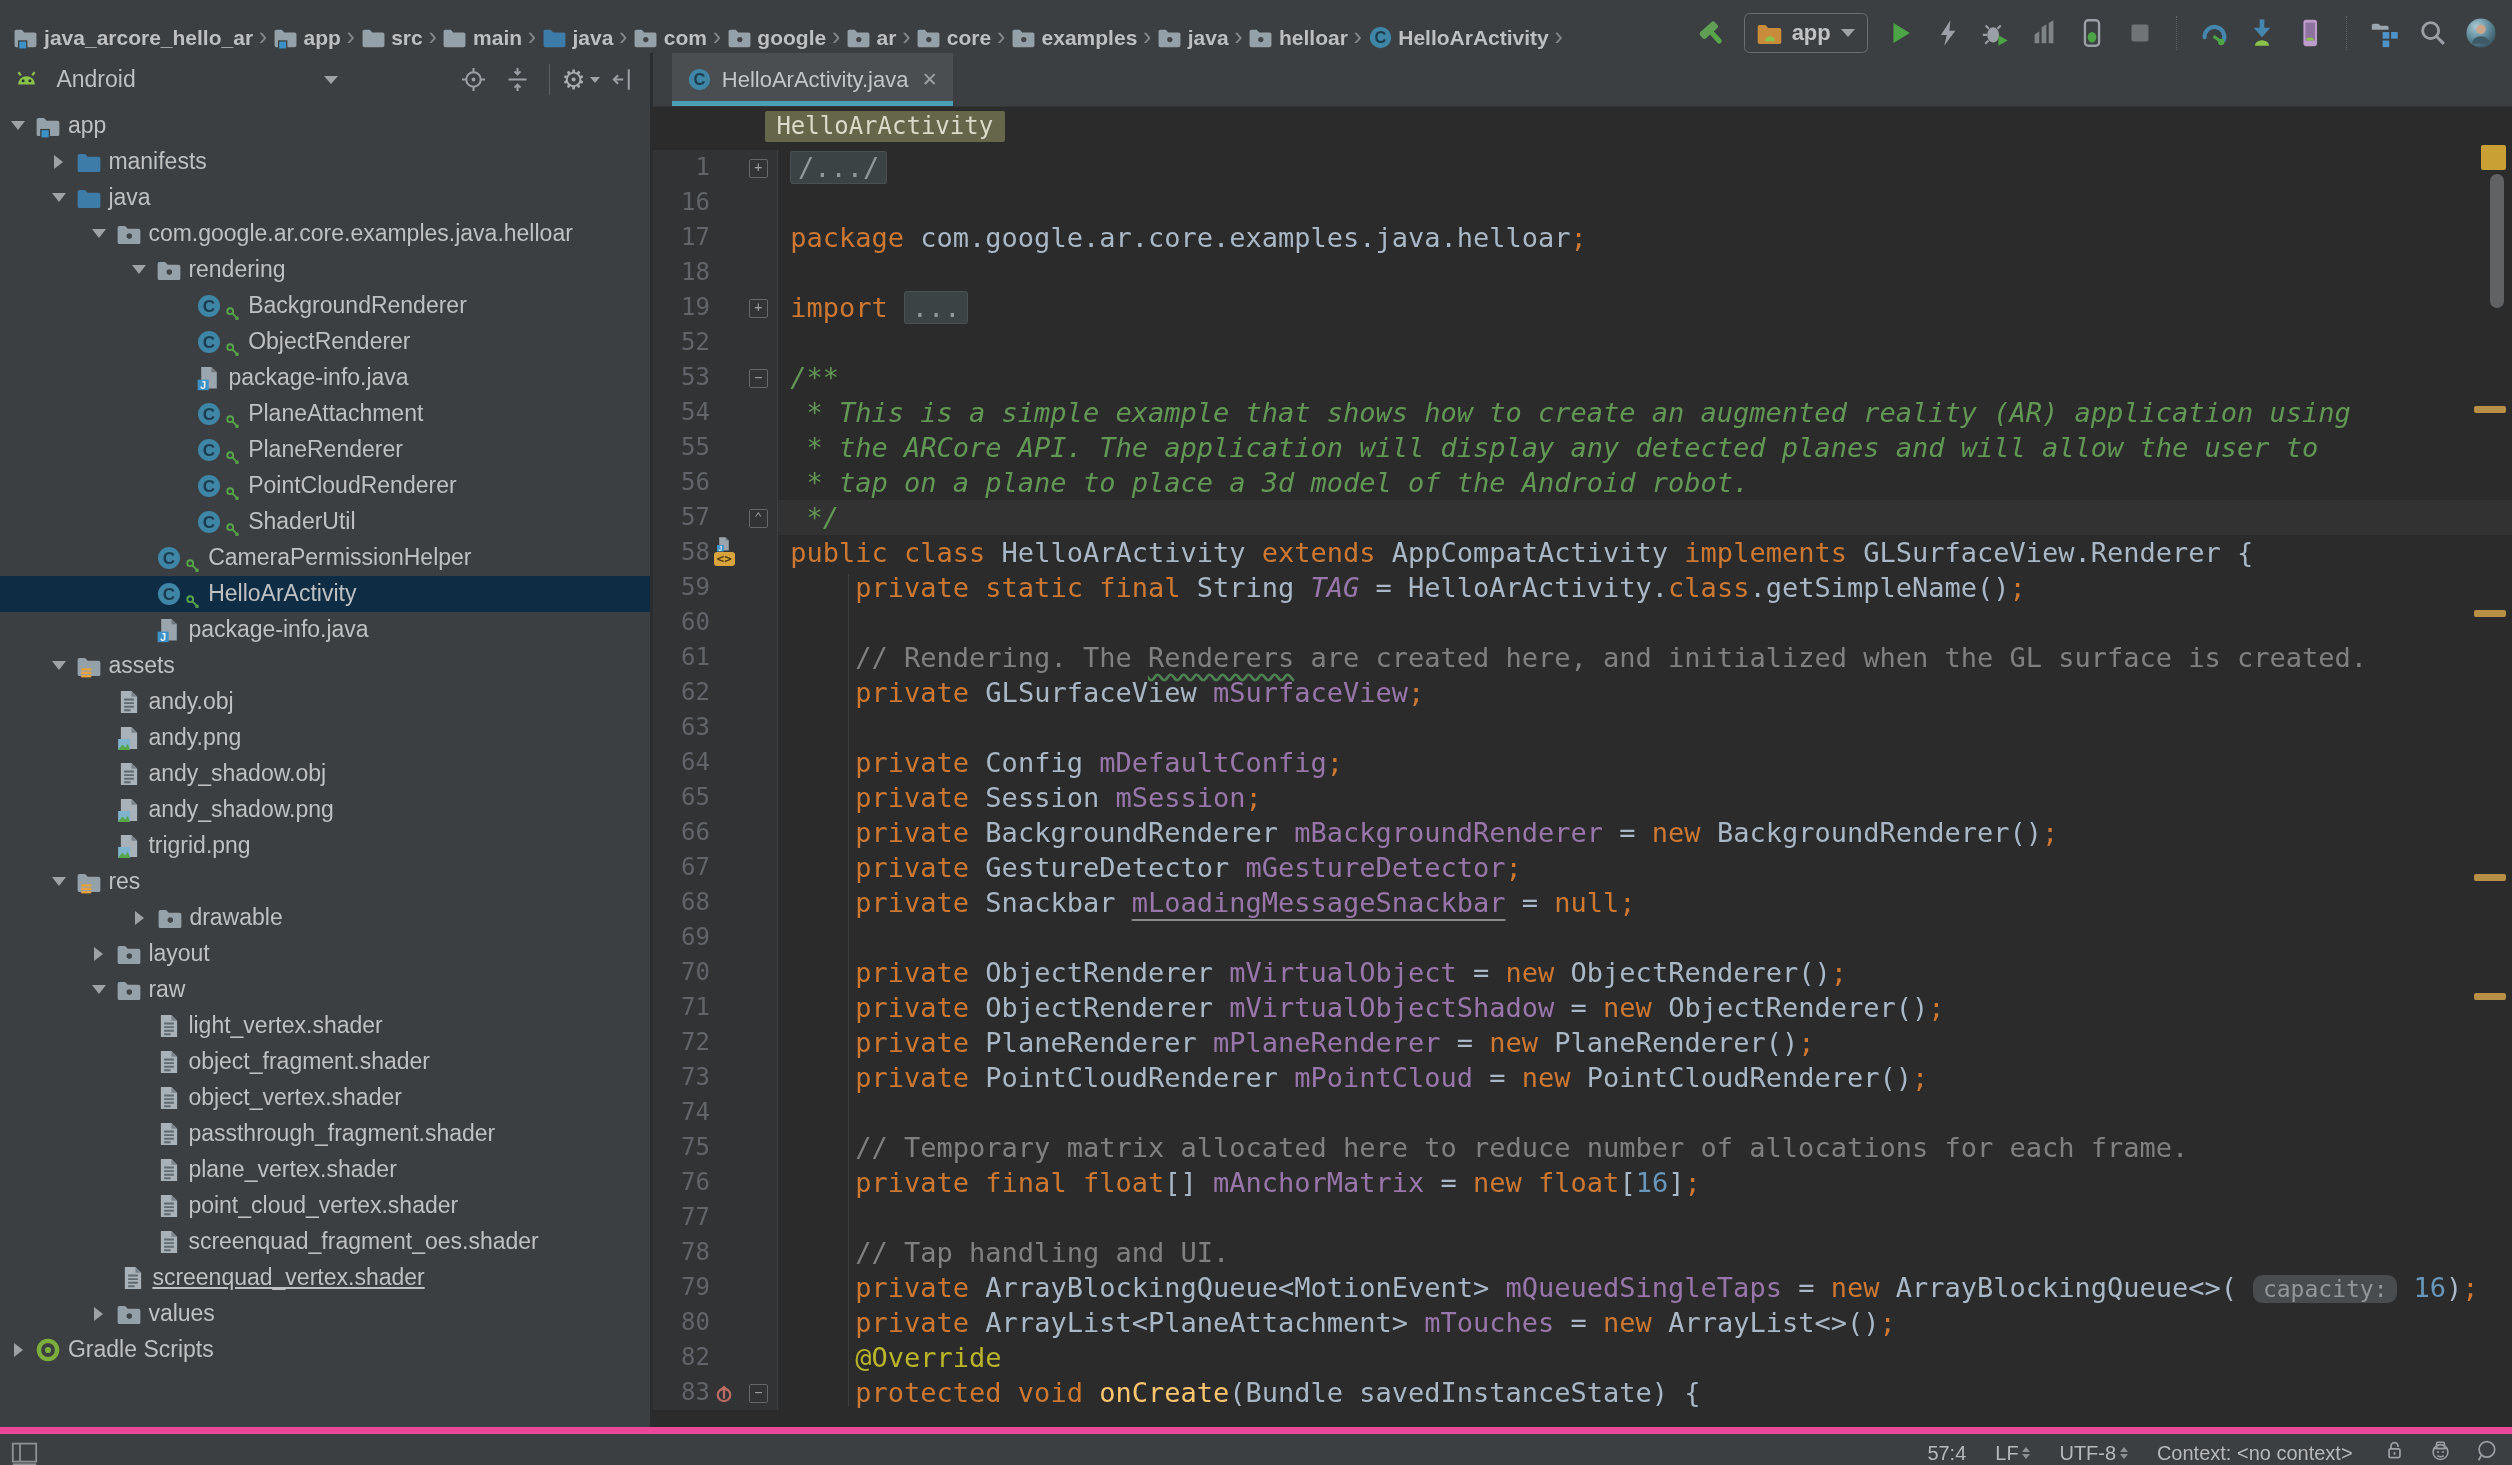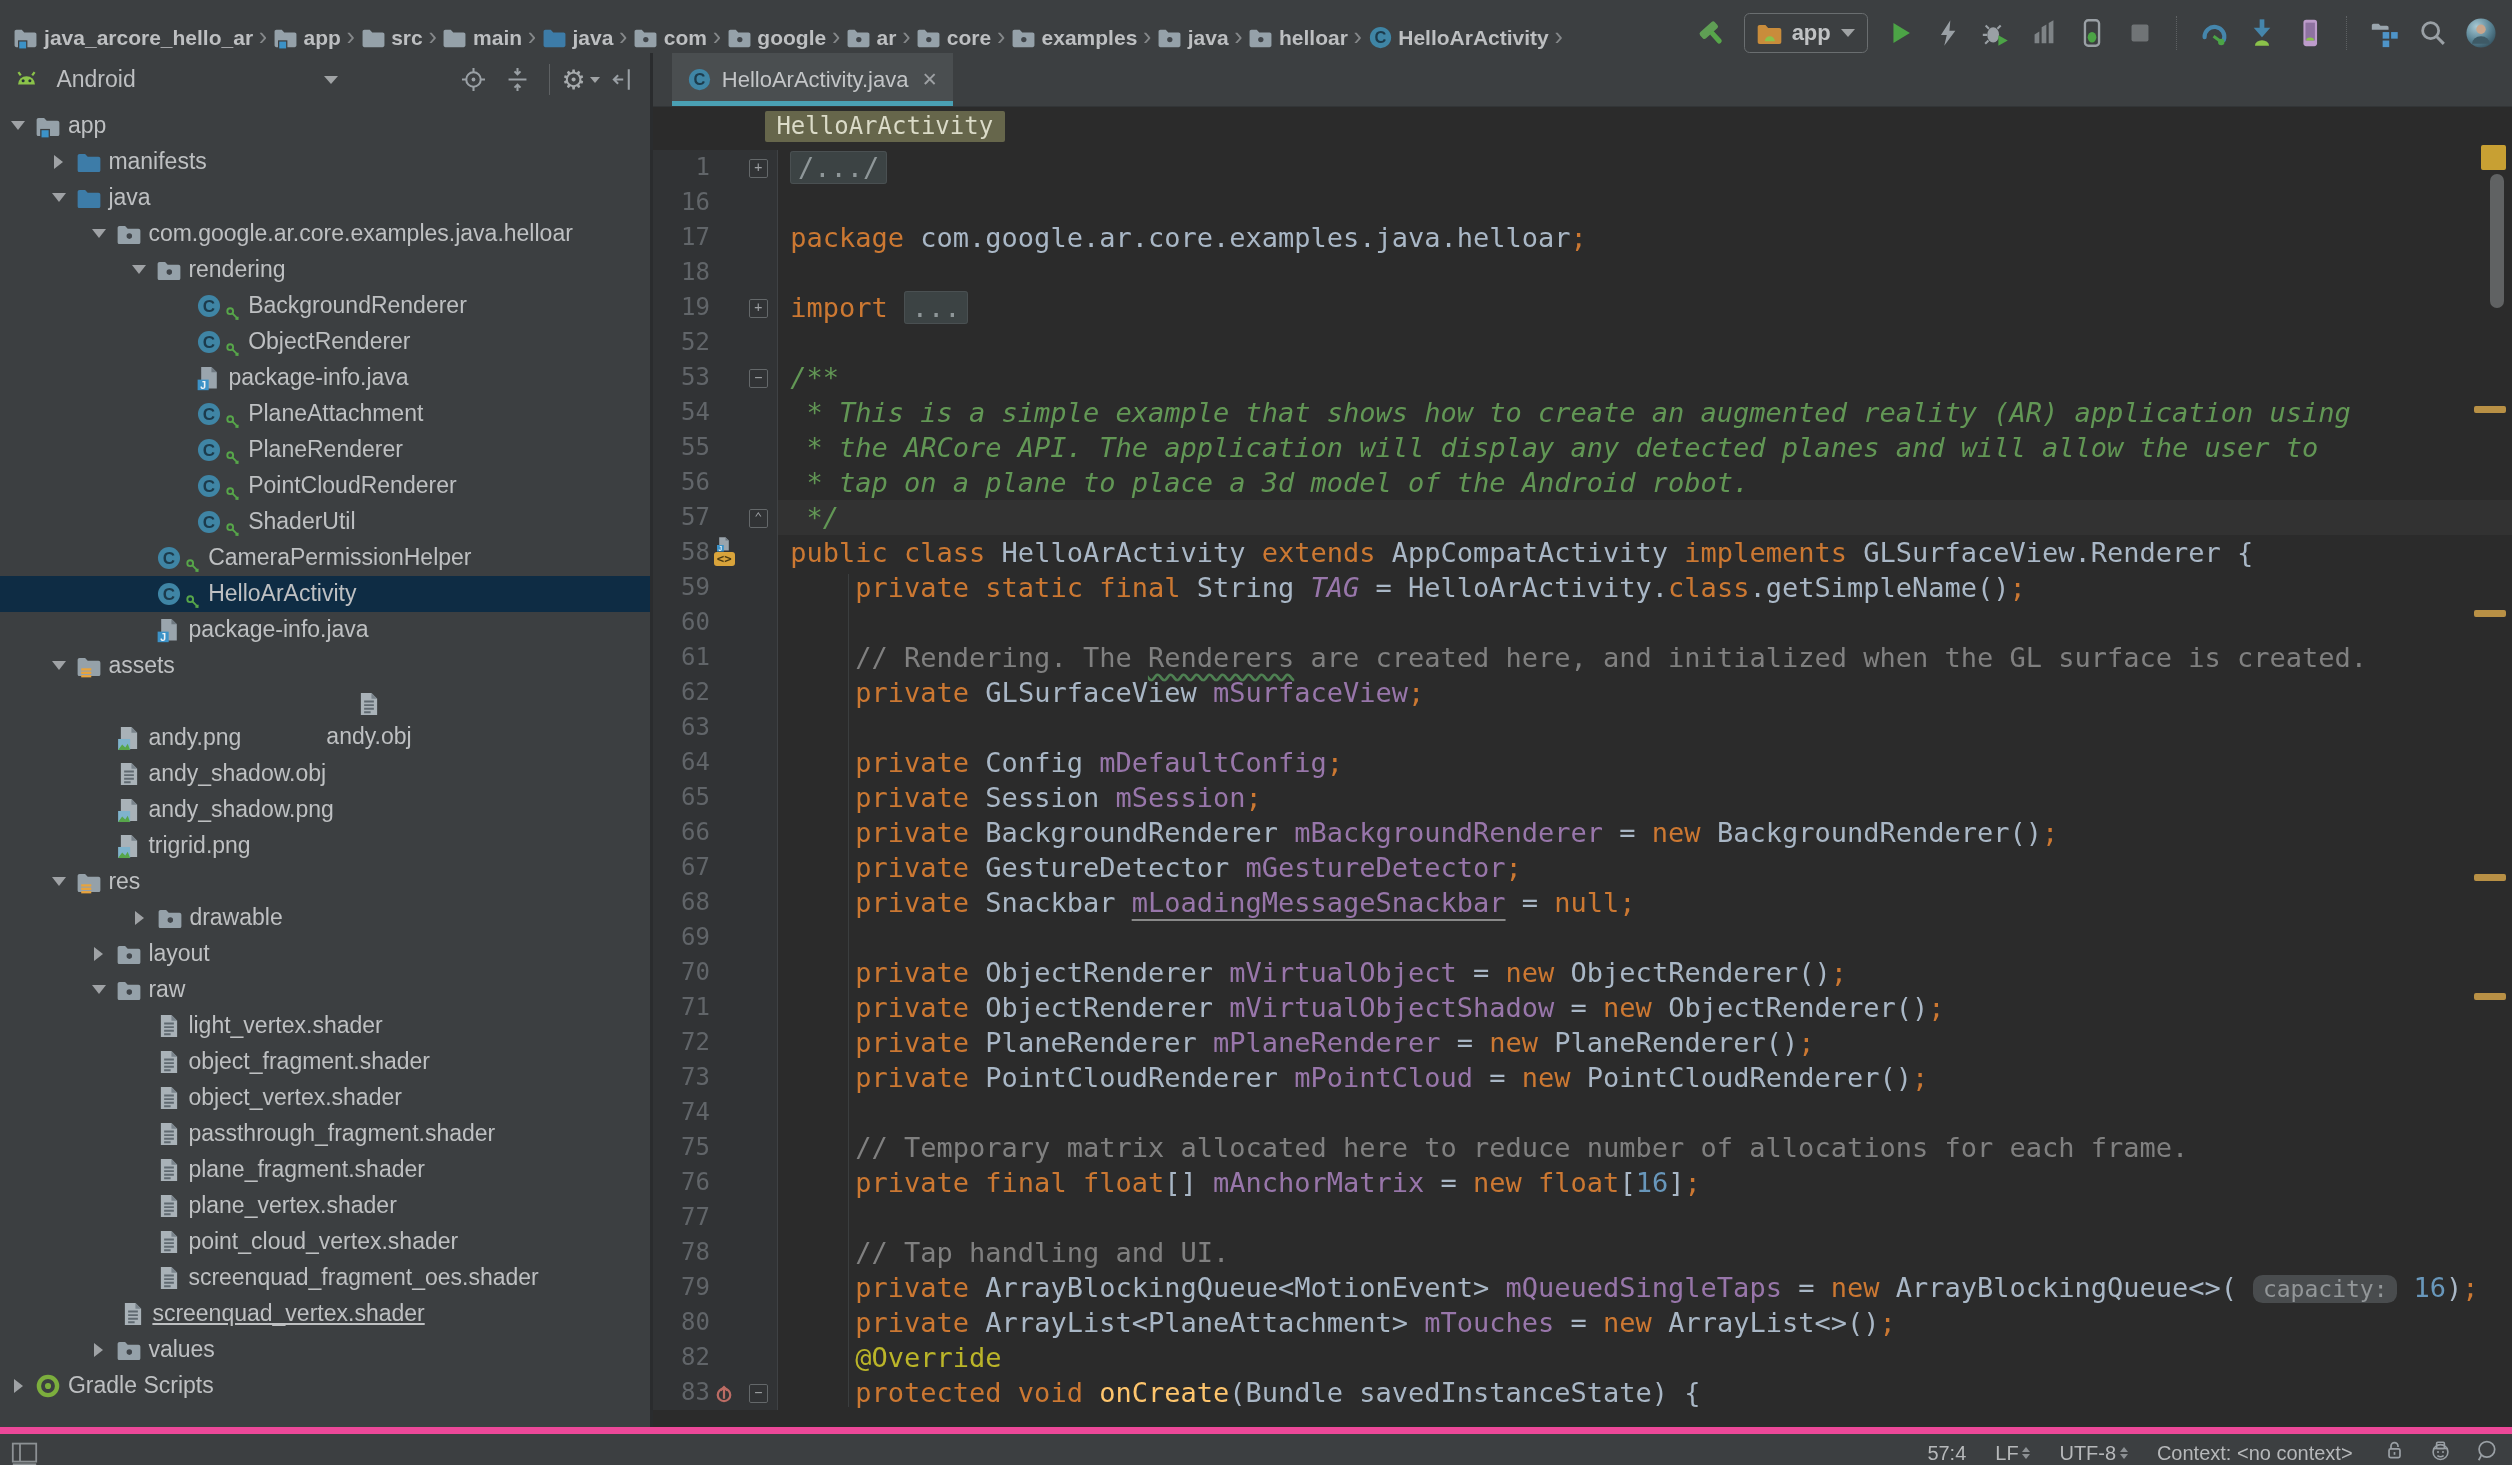--- a/index.html
+++ b/index.html
@@ -534,21 +534,21 @@
             <span class="ti"><svg viewBox="0 0 16 16">
                 <path d="M1 4.2 C1 3.5 1.5 3 2.2 3 h3.4 l1.6 1.8 h6.6 c.7 0 1.2 .5 1.2 1.2 v7 c0 .7 -.5 1.2 -1.2 1.2 H2.2 C1.5 14.2 1 13.7 1 13 z" fill="#95A1A9"></path>
                 <g fill="#E8A33D">
                   <rect x="3.2" y="9.4" width="6.2" height="1.4"></rect>
                   <rect x="3.2" y="11.5" width="6.2" height="1.4"></rect>
                   <rect x="3.2" y="13.6" width="6.2" height="1.4"></rect>
                 </g>
               </svg></span>
             <span>assets</span>
           </div>
-          <div class="trow" style="padding-left: 88px; flex-direction: column;">
+          <div class="trow" style="padding-left: 88px;">
             <span class="tar"></span>
             <span class="ti"><svg viewBox="0 0 16 16">
                 <path d="M3 1.2 h6.5 l3.5 3.5 v10.1 H3 z" fill="#A9B2B8"></path>
                 <path d="M9.5 1.2 l3.5 3.5 h-3.5 z" fill="#79838B"></path>
                 <g stroke="#5F6970" stroke-width="1.2">
                   <path d="M5 6.5 h6 M5 8.7 h6 M5 10.9 h6 M5 13.1 h4"></path>
                 </g>
               </svg></span>
             <span>andy.obj</span>
           </div>
@@ -673,31 +673,20 @@
           <div class="trow" style="padding-left: 128px;">
             <span class="tar"></span>
             <span class="ti"><svg viewBox="0 0 16 16">
                 <path d="M3 1.2 h6.5 l3.5 3.5 v10.1 H3 z" fill="#A9B2B8"></path>
                 <path d="M9.5 1.2 l3.5 3.5 h-3.5 z" fill="#79838B"></path>
                 <g stroke="#5F6970" stroke-width="1.2">
                   <path d="M5 6.5 h6 M5 8.7 h6 M5 10.9 h6 M5 13.1 h4"></path>
                 </g>
               </svg></span>
             <span>passthrough_fragment.shader</span>
-          </div>
-          <div class="trow" style="padding-left: 128px;">
-            <span class="tar"></span>
-            <span class="ti"><svg viewBox="0 0 16 16">
-                <path d="M3 1.2 h6.5 l3.5 3.5 v10.1 H3 z" fill="#A9B2B8"></path>
-                <path d="M9.5 1.2 l3.5 3.5 h-3.5 z" fill="#79838B"></path>
-                <g stroke="#5F6970" stroke-width="1.2">
-                  <path d="M5 6.5 h6 M5 8.7 h6 M5 10.9 h6 M5 13.1 h4"></path>
-                </g>
-              </svg></span>
-            <span>plane_fragment.shader</span>
           </div>
           <div class="trow" style="padding-left: 128px;">
             <span class="tar"></span>
             <span class="ti"><svg viewBox="0 0 16 16">
                 <path d="M3 1.2 h6.5 l3.5 3.5 v10.1 H3 z" fill="#A9B2B8"></path>
                 <path d="M9.5 1.2 l3.5 3.5 h-3.5 z" fill="#79838B"></path>
                 <g stroke="#5F6970" stroke-width="1.2">
                   <path d="M5 6.5 h6 M5 8.7 h6 M5 10.9 h6 M5 13.1 h4"></path>
                 </g>
               </svg></span>

